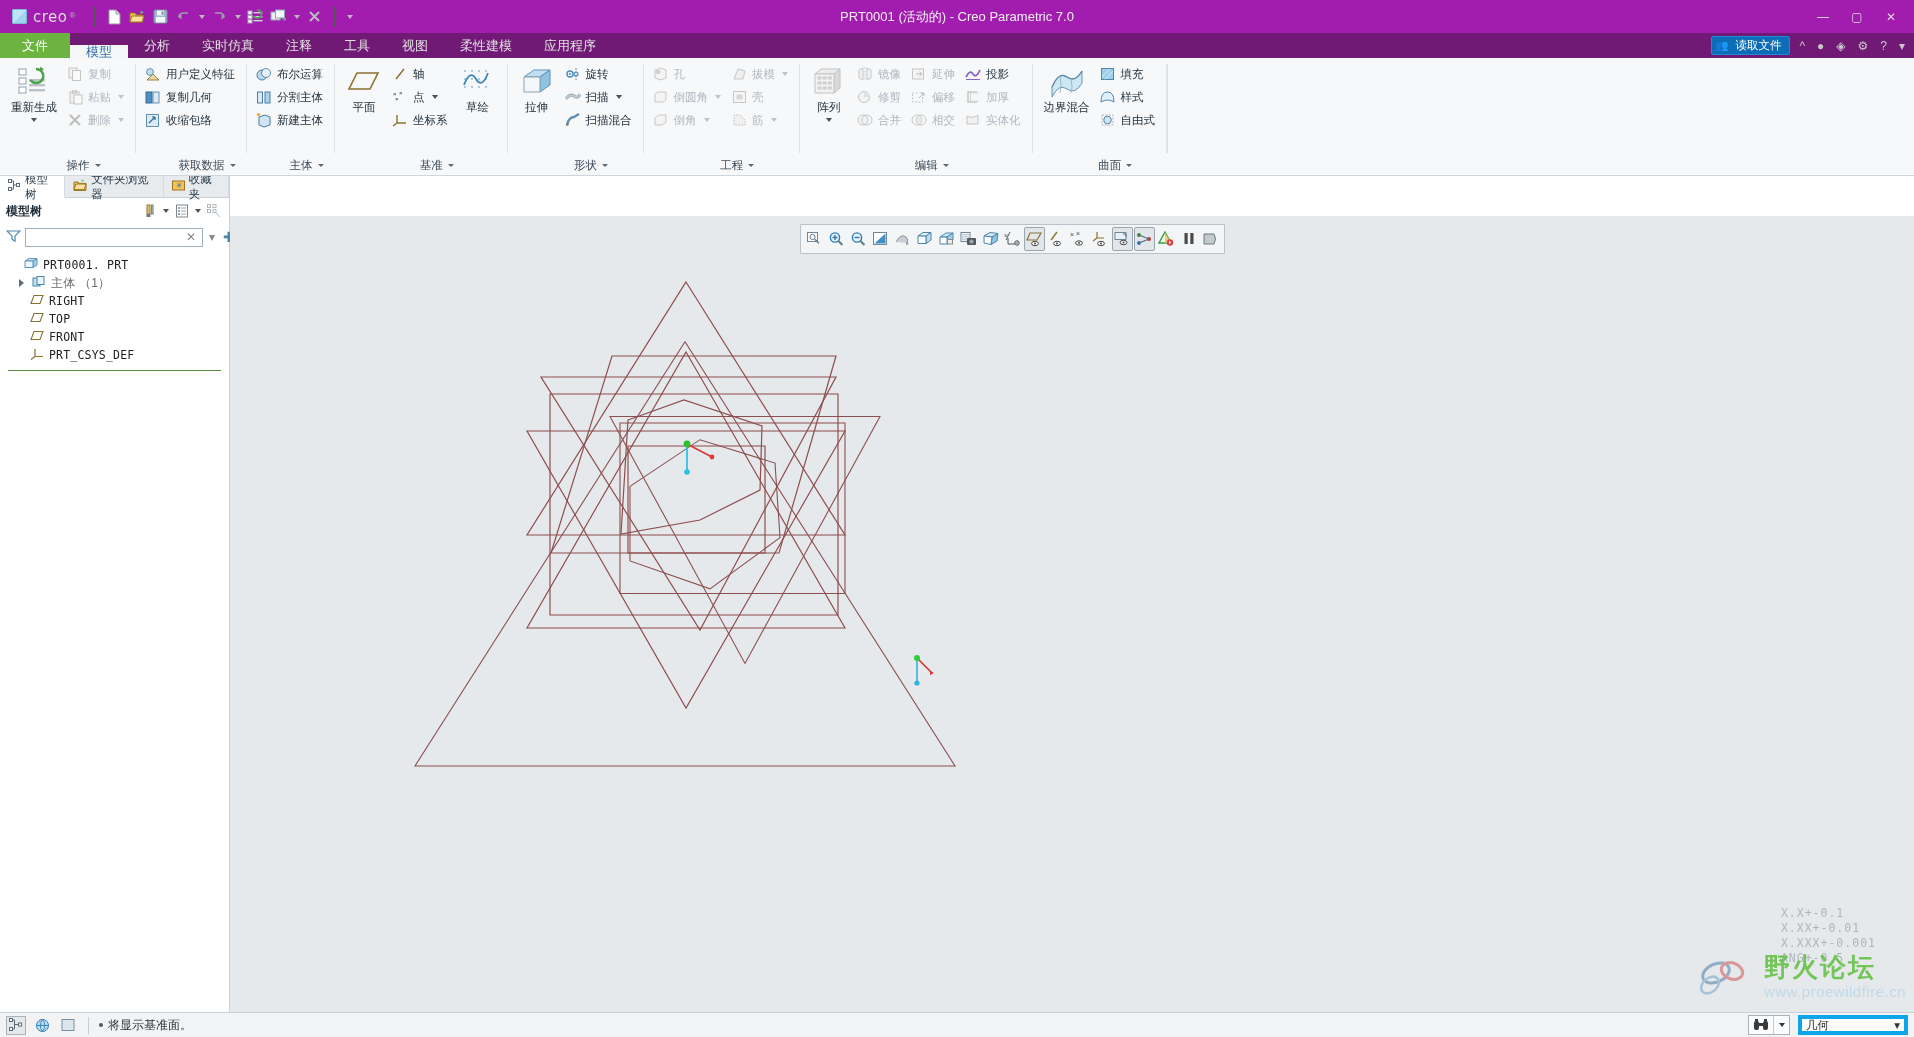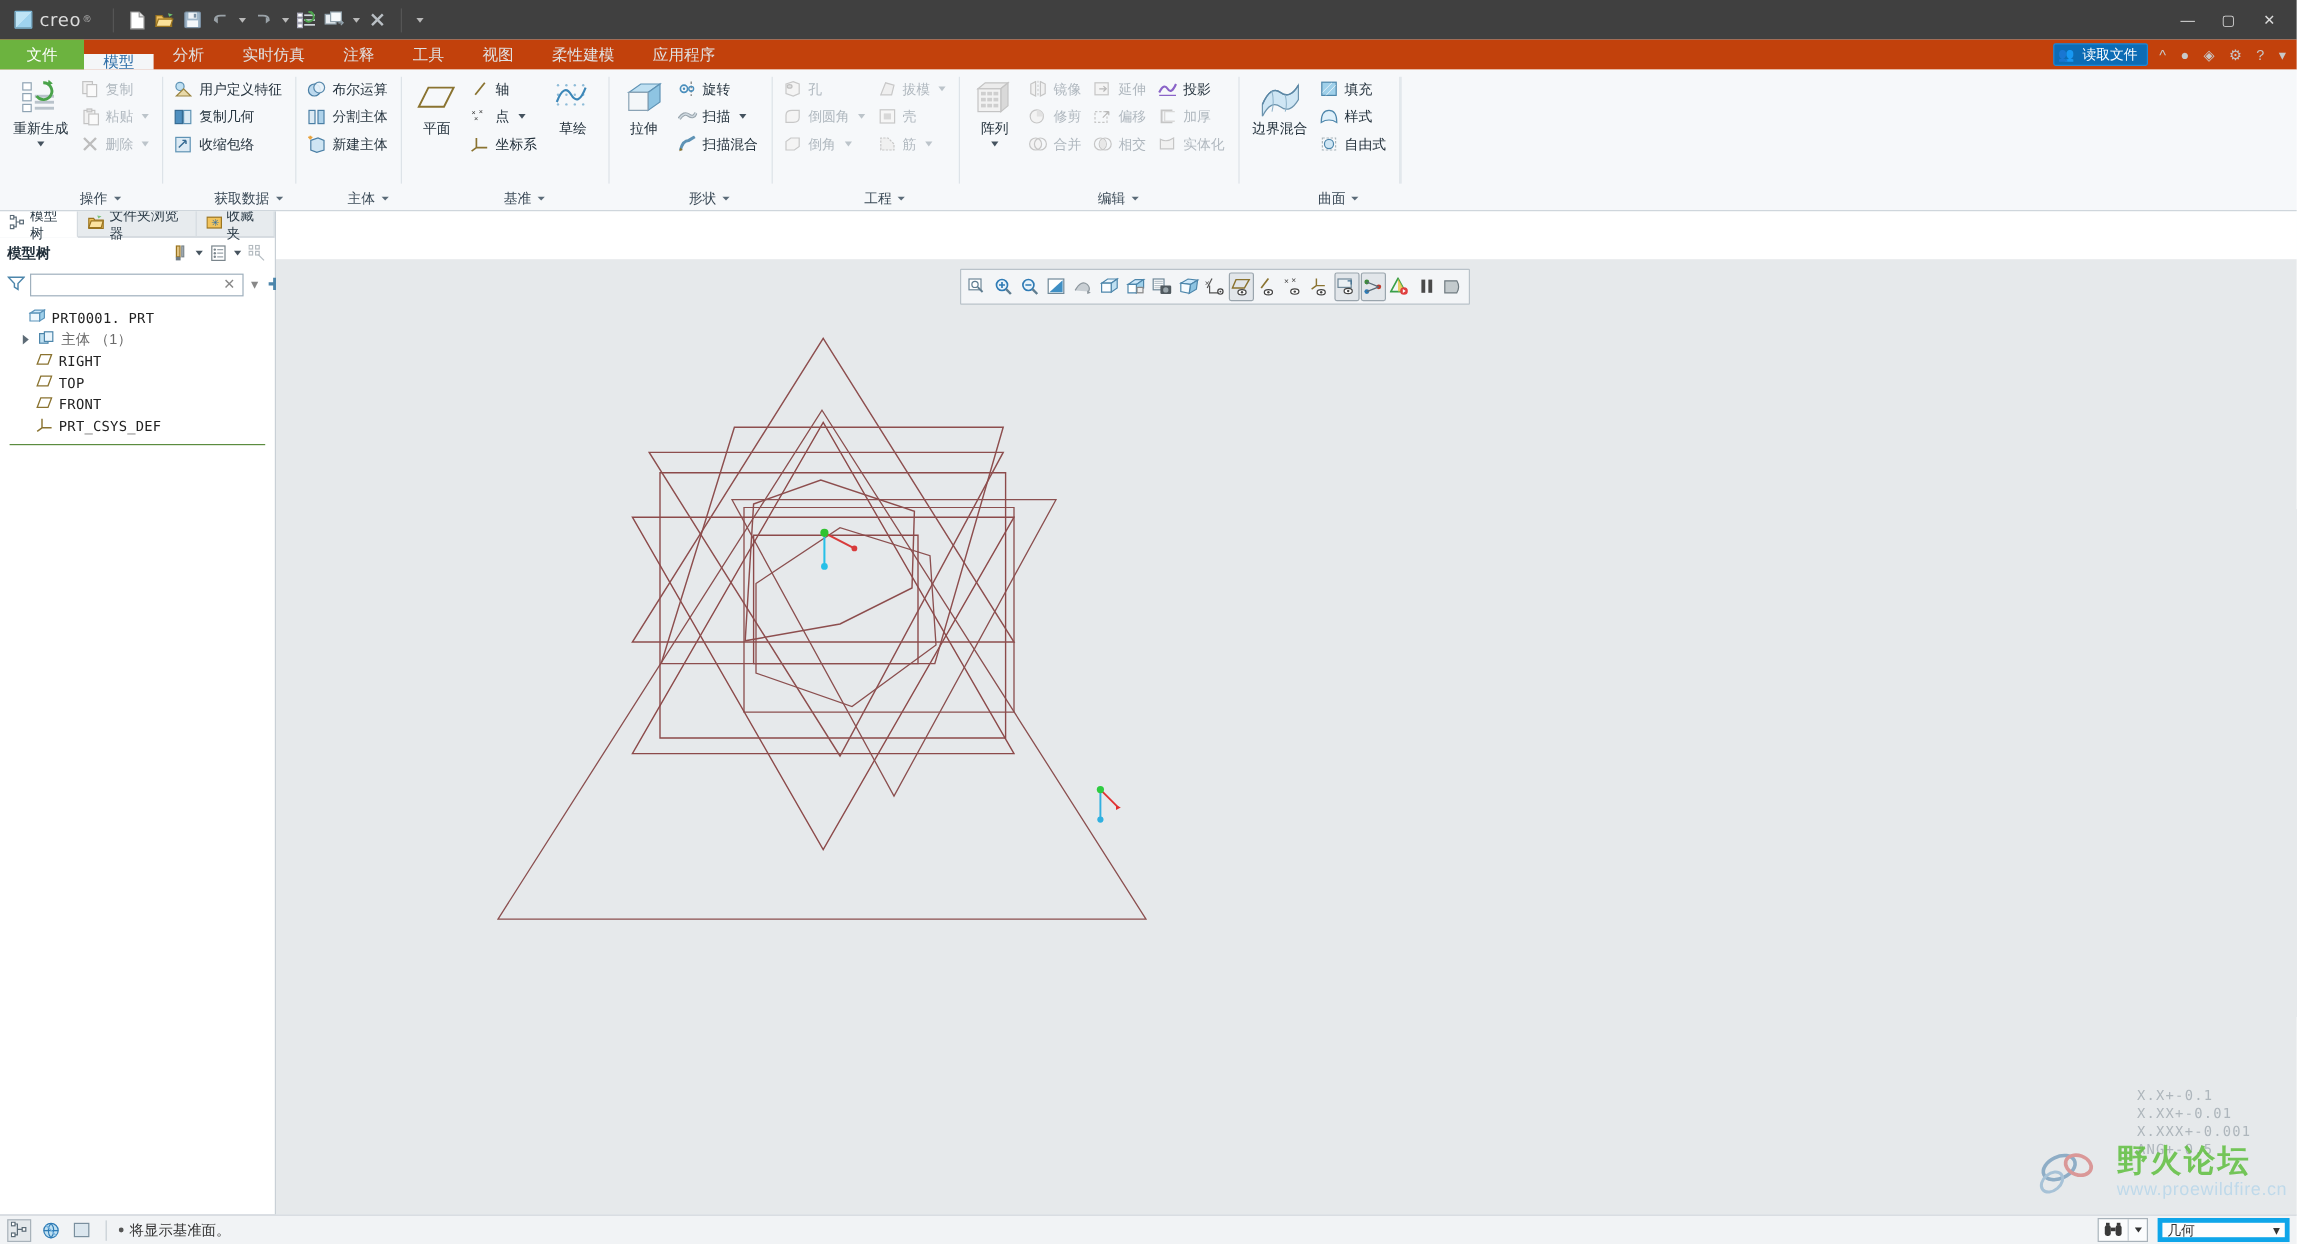--- a/index.html
+++ b/index.html
@@ -9,21 +9,21 @@
     font-size: 12px;
     overflow: hidden;
     background: #fff;
     color: #222;
     -webkit-font-smoothing: antialiased;
   }
   #app { width: 1914px; height: 1037px; position: relative; display: flex; flex-direction: column; }
 
   
   .titlebar {
-    height: 33px; background: #404040; color: #e8e8e8;
+    height: 33px; background: #a21caf; color: #e8e8e8;
     display: flex; align-items: center; position: relative; flex: 0 0 33px;
   }
   .qat { display: flex; align-items: center; height: 100%; padding-left: 8px; gap: 2px; }
   .creo-logo { display: flex; align-items: center; gap: 6px; padding: 0 10px 0 4px; }
   .creo-cube {
     width: 15px; height: 15px; background: linear-gradient(135deg,#bfe4f5 0 50%, #9fd3ee 50% 100%);
     border: 1px solid #7fb9d8; border-radius: 1px;
   }
   .creo-word { font-size: 15px; color: #dcdcdc; letter-spacing: .5px; font-family: "DejaVu Sans", sans-serif; }
   .qat-sep { width:1px; height:20px; background:#555; margin:0 7px; }
@@ -34,21 +34,21 @@
   .qat-caret { width: 11px; height: 21px; display:flex; align-items:center; justify-content:center; cursor:pointer;}
   .caret-dn { width:0;height:0;border-left:3.5px solid transparent;border-right:3.5px solid transparent;border-top:4px solid #b9b9b9; }
   .title-text {
     position: absolute; left:0; right:0; text-align:center; font-size: 13px; color:#f0f0f0;
     pointer-events:none;
   }
   .winbtns { margin-left:auto; display:flex; height:100%; align-items:center; padding-right: 6px; }
   .winbtn { width:34px; height:33px; display:flex; align-items:center; justify-content:center; color:#dcdcdc; font-size:12px; cursor:pointer;}
 
   
-  .tabstrip { height: 25px; background:#c2410c; display:flex; align-items:stretch; flex:0 0 25px; position:relative;text-align:right; }
+  .tabstrip { height: 25px; background:#701a75; display:flex; align-items:stretch; flex:0 0 25px; position:relative;text-align:right; }
   .tab {
     padding: 0 16px; display:flex; align-items:center; font-size:13px; color:#e0e0e0; cursor:pointer;
   }
   .tab.file { background:#6cb33f; color:#fff; padding: 0 22px; }
   .tab.active { background:#f4f6f8; color:#2f6fa8;margin-top:12px; }
   .tabstrip-right { margin-left:auto; display:flex; align-items:center; padding-right:6px; gap:6px; }
   .readfile-chip {
     display:flex; align-items:center; gap:6px; background:#0c6cb5; border:1px solid #1d88d8;
     height:19px; padding:0 8px 0 4px; border-radius:2px; cursor:pointer;
   }
@@ -233,20 +233,21 @@
         <svg width="13" height="13" viewBox="0 0 13 13">
             <path d="M2 2 L11 11 M11 2 L2 11" stroke="#b9bfc4" stroke-width="2" fill="none"></path>
           </svg>
       </div>
       <div class="qat-sep"></div>
       <div class="qat-caret">
           <i class="caret-dn"></i>
         </div>
     </div>
 
+    <div class="title-text">PRT0001 (活动的) - Creo Parametric 7.0</div>
 
     <div class="winbtns">
       <div class="winbtn">—</div>
       <div class="winbtn">▢</div>
       <div class="winbtn close">✕</div>
     </div>
   </div>
 
   <div class="tabstrip">
     <div class="tab file">文件</div>

